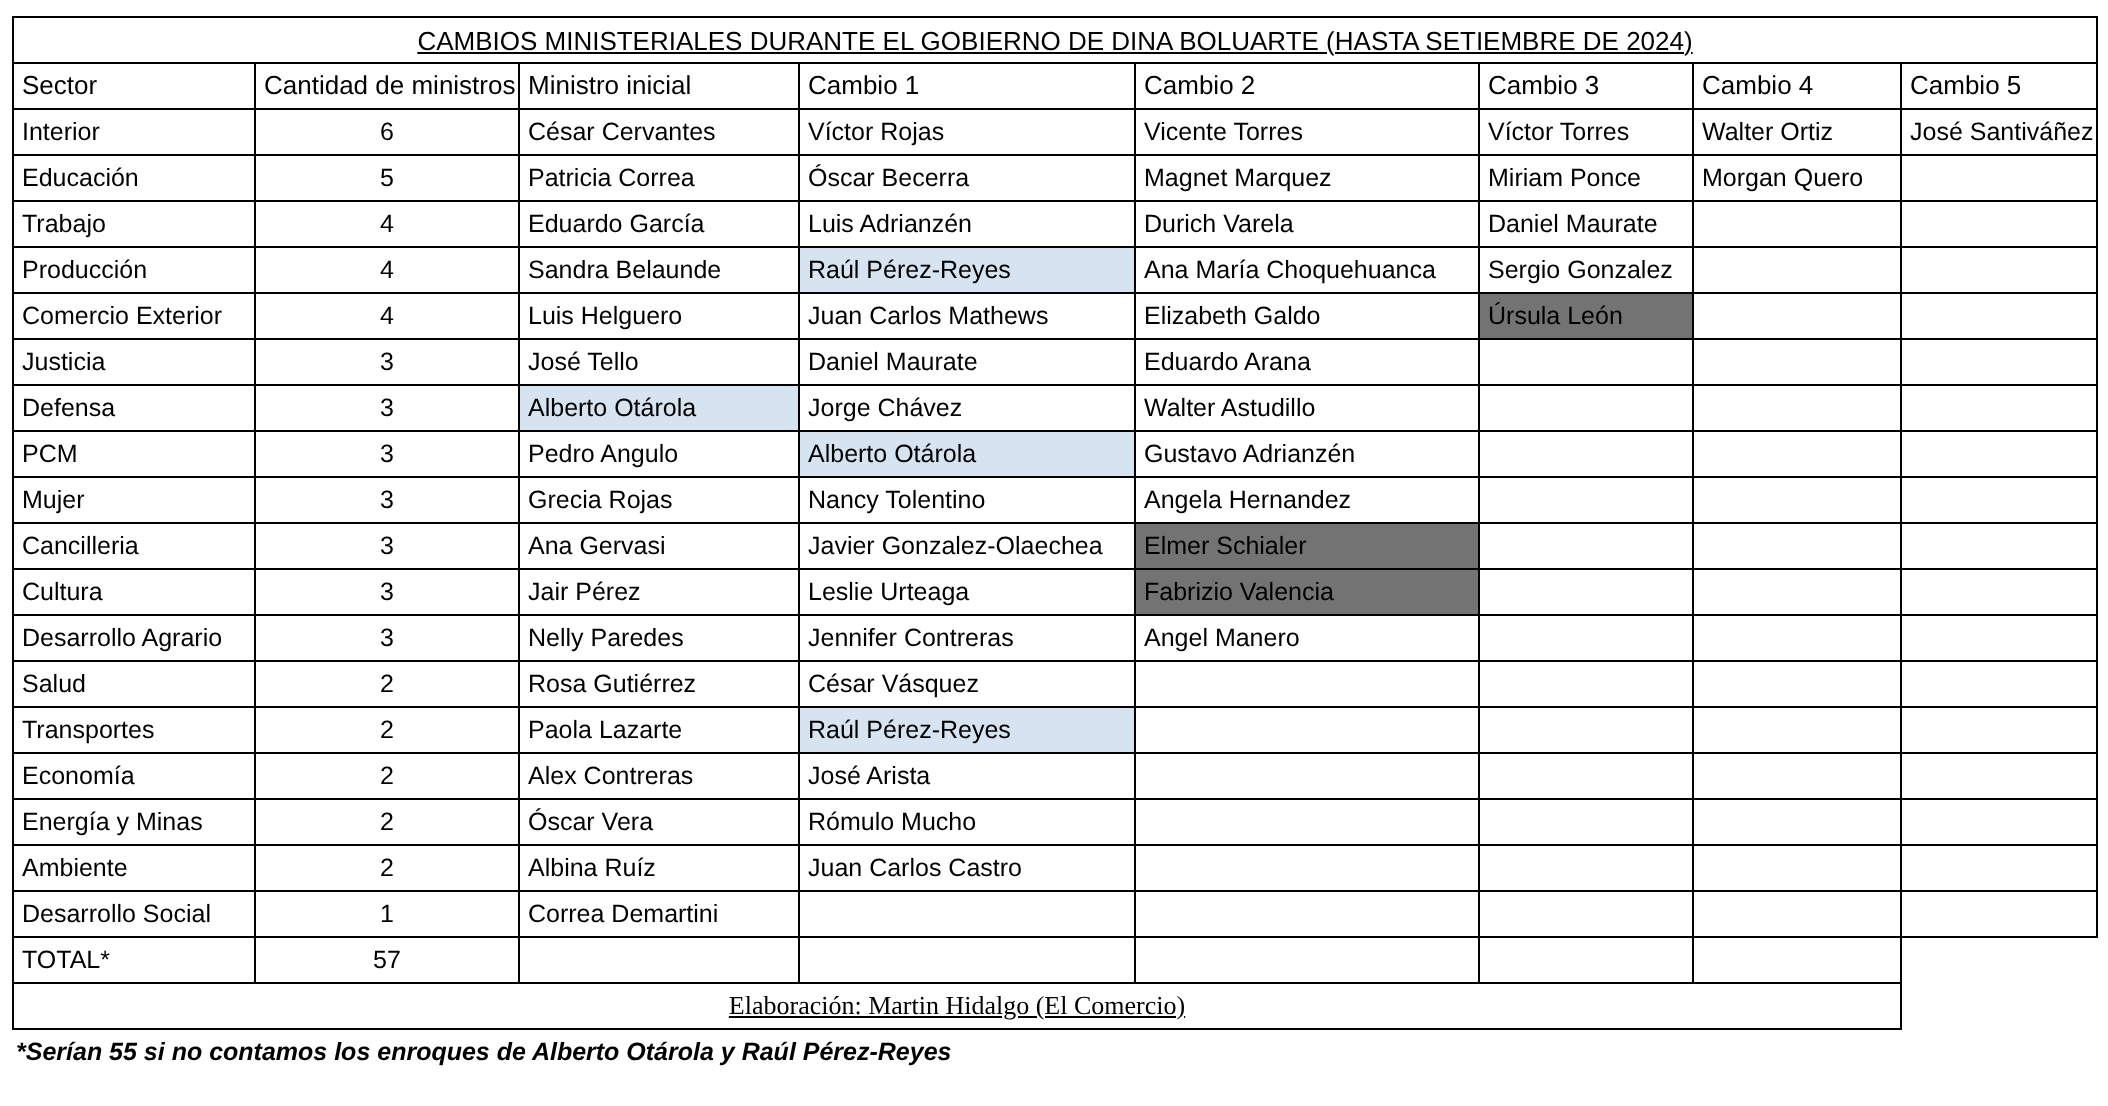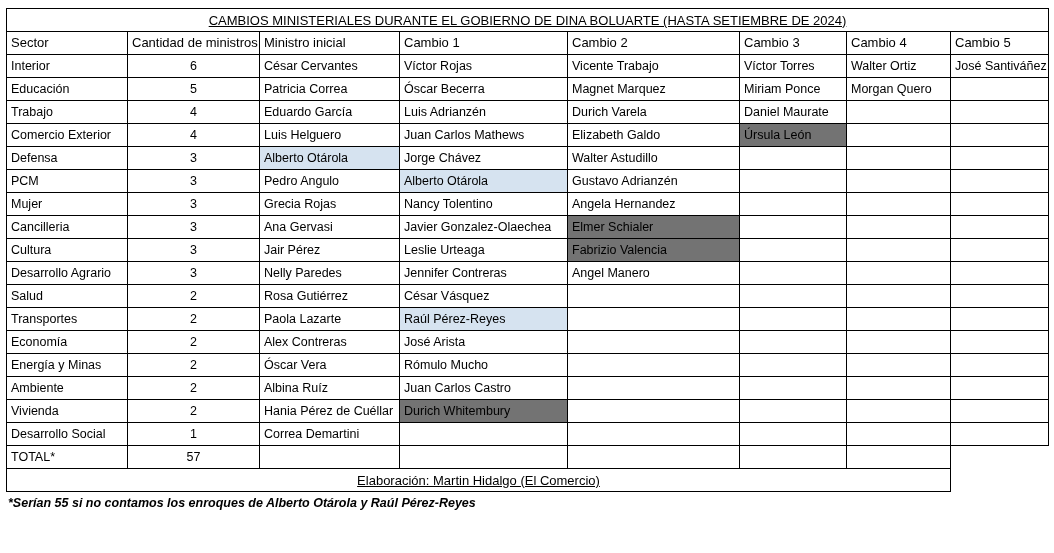--- a/index.html
+++ b/index.html
@@ -59,20 +59,21 @@
   .ctr { text-align: center; }
   .left { text-align: left; }
   .blue { background: #d6e3f0; }
   .orange { background: #737373; }
   .footer-cell {
     text-align: center;
     font-weight: bold;
     font-size: 13px;
     height: 24px;
     text-decoration: underline;
+    font-family: Liberation Serif, serif;
   }
   .note {
     font-style: italic;
     font-weight: bold;
     font-size: 12.5px;
     padding-top: 4px;
     padding-left: 2px;
   }
 </style>
 </head>
@@ -104,21 +105,21 @@
           <th class="hdr">Cambio 2</th>
           <th class="hdr">Cambio 3</th>
           <th class="hdr">Cambio 4</th>
           <th class="hdr">Cambio 5</th>
         </tr>
         <tr>
           <td class="left">Interior</td>
           <td class="ctr">6</td>
           <td class="left">César Cervantes</td>
           <td class="left">Víctor Rojas</td>
-          <td class="left">Vicente Trabajo</td>
+          <td class="left">Vicente Torres</td>
           <td class="left">Víctor Torres</td>
           <td class="left">Walter Ortiz</td>
           <td class="left">José Santiváñez</td>
         </tr>
         <tr>
           <td class="left">Educación</td>
           <td class="ctr">5</td>
           <td class="left">Patricia Correa</td>
           <td class="left">Óscar Becerra</td>
           <td class="left">Magnet Marquez</td>
@@ -130,30 +131,50 @@
           <td class="left">Trabajo</td>
           <td class="ctr">4</td>
           <td class="left">Eduardo García</td>
           <td class="left">Luis Adrianzén</td>
           <td class="left">Durich Varela</td>
           <td class="left">Daniel Maurate</td>
           <td class="left"></td>
           <td class="left"></td>
         </tr>
         <tr>
+          <td class="left">Producción</td>
+          <td class="ctr">4</td>
+          <td class="left">Sandra Belaunde</td>
+          <td class="left blue">Raúl Pérez-Reyes</td>
+          <td class="left">Ana María Choquehuanca</td>
+          <td class="left">Sergio Gonzalez</td>
+          <td class="left"></td>
+          <td class="left"></td>
+        </tr>
+        <tr>
           <td class="left">Comercio Exterior</td>
           <td class="ctr">4</td>
           <td class="left">Luis Helguero</td>
           <td class="left">Juan Carlos Mathews</td>
           <td class="left">Elizabeth Galdo</td>
           <td class="left orange">Úrsula León</td>
           <td class="left"></td>
           <td class="left"></td>
         </tr>
         <tr>
+          <td class="left">Justicia</td>
+          <td class="ctr">3</td>
+          <td class="left">José Tello</td>
+          <td class="left">Daniel Maurate</td>
+          <td class="left">Eduardo Arana</td>
+          <td class="left"></td>
+          <td class="left"></td>
+          <td class="left"></td>
+        </tr>
+        <tr>
           <td class="left">Defensa</td>
           <td class="ctr">3</td>
           <td class="left blue">Alberto Otárola</td>
           <td class="left">Jorge Chávez</td>
           <td class="left">Walter Astudillo</td>
           <td class="left"></td>
           <td class="left"></td>
           <td class="left"></td>
         </tr>
         <tr>
@@ -250,30 +271,20 @@
           <td class="left">Ambiente</td>
           <td class="ctr">2</td>
           <td class="left">Albina Ruíz</td>
           <td class="left">Juan Carlos Castro</td>
           <td class="left"></td>
           <td class="left"></td>
           <td class="left"></td>
           <td class="left"></td>
         </tr>
         <tr>
-          <td class="left">Vivienda</td>
-          <td class="ctr">2</td>
-          <td class="left">Hania Pérez de Cuéllar</td>
-          <td class="left orange">Durich Whitembury</td>
-          <td class="left"></td>
-          <td class="left"></td>
-          <td class="left"></td>
-          <td class="left"></td>
-        </tr>
-        <tr>
           <td class="left">Desarrollo Social</td>
           <td class="ctr">1</td>
           <td class="left">Correa Demartini</td>
           <td class="left"></td>
           <td class="left"></td>
           <td class="left"></td>
           <td class="left"></td>
           <td class="left"></td>
         </tr>
         <tr>

